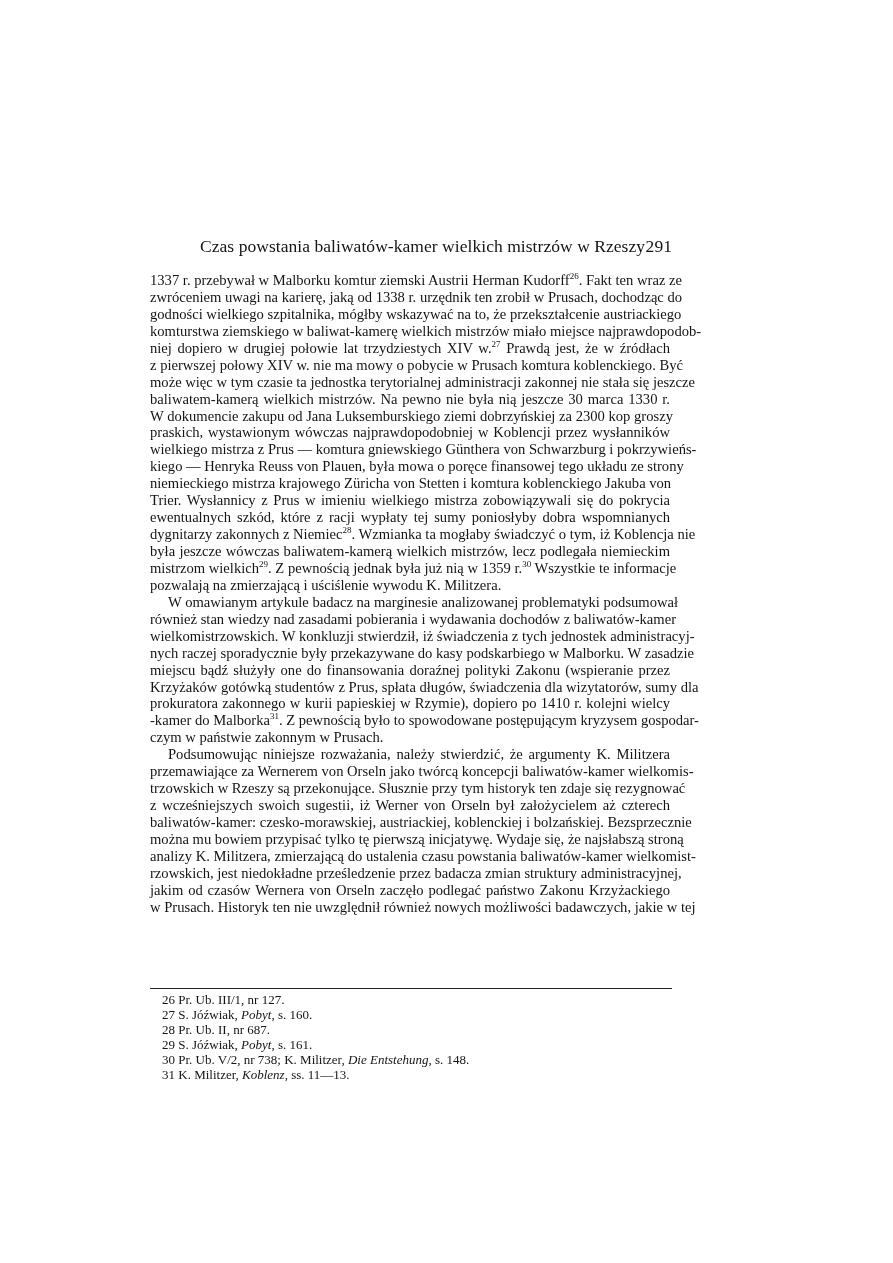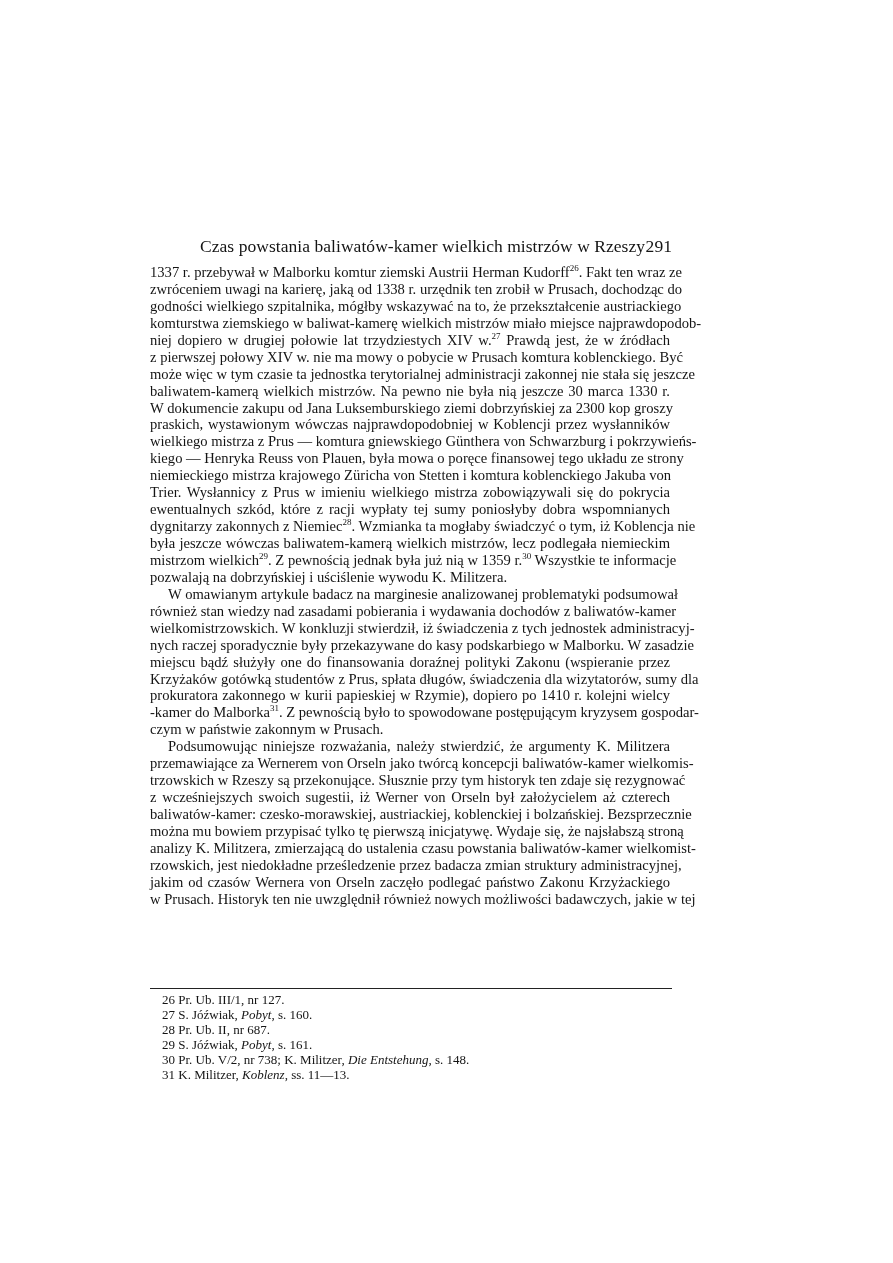--- a/index.html
+++ b/index.html
@@ -1,19 +1,19 @@
 <!DOCTYPE html>
 <html><head>
   <meta charset="utf-8">
   <style>
     html, body { margin: 0; padding: 0; background: #ffffff; }
     body { width: 893px; height: 1263px; position: relative; overflow: hidden; }
     .page { position: absolute; left: 0; top: 0; width: 893px; height: 1263px; background: #fff; color: #141414; font-family: "Liberation Serif", "DejaVu Serif", serif; margin-top: 36px; }
     .running-head { position: absolute; left: 200px; top: 199px; width: 472px; font-size: 17.5px; line-height: 22px; display: flex; justify-content: space-between; letter-spacing: 0.05px; }
-    .body-text { position: absolute; left: 150px; top: 228px; width: 520px; font-size: 14.6px; line-height: 16.95px; }
+    .body-text { position: absolute; left: 150px; top: 236px; width: 520px; font-size: 14.6px; line-height: 16.95px; }
     .line { display: block; white-space: nowrap; text-align: justify; text-align-last: justify; height: 16.95px; overflow: visible; }
     .line.last { text-align-last: left; }
     .line.indent { padding-left: 18px; }
     sup { font-size: 9px; line-height: 0; vertical-align: 6px; }
     .fn-rule { position: absolute; left: 150px; top: 952px; width: 522px; height: 0; border-top: 1.4px solid #222; }
     .footnotes { position: absolute; left: 162px; top: 957px; font-size: 13px; line-height: 14.9px; }
     .footnote { display: block; white-space: nowrap; }
     .footnote i { font-style: italic; text-align: center; }
   </style>
 </head>
@@ -37,21 +37,21 @@
       <span class="line"><span>W dokumencie zakupu od Jana Luksemburskiego ziemi dobrzyńskiej za 2300 kop groszy</span></span>
       <span class="line"><span>praskich, wystawionym wówczas najprawdopodobniej w Koblencji przez wysłanników</span></span>
       <span class="line"><span>wielkiego mistrza z Prus — komtura gniewskiego Günthera von Schwarzburg i pokrzywieńs-</span></span>
       <span class="line"><span>kiego — Henryka Reuss von Plauen, była mowa o poręce finansowej tego układu ze strony</span></span>
       <span class="line"><span>niemieckiego mistrza krajowego Züricha von Stetten i komtura koblenckiego Jakuba von</span></span>
       <span class="line"><span>Trier. Wysłannicy z Prus w imieniu wielkiego mistrza zobowiązywali się do pokrycia</span></span>
       <span class="line"><span>ewentualnych szkód, które z racji wypłaty tej sumy poniosłyby dobra wspomnianych</span></span>
       <span class="line"><span>dygnitarzy zakonnych z Niemiec</span><sup>28</sup><span>. Wzmianka ta mogłaby świadczyć o tym, iż Koblencja nie</span></span>
       <span class="line"><span>była jeszcze wówczas baliwatem-kamerą wielkich mistrzów, lecz podlegała niemieckim</span></span>
       <span class="line"><span>mistrzom wielkich</span><sup>29</sup><span>. Z pewnością jednak była już nią w 1359 r.</span><sup>30</sup><span> Wszystkie te informacje</span></span>
-      <span class="line last"><span>pozwalają na dobrzyńskiej i uściślenie wywodu K. Militzera.</span></span>
+      <span class="line last"><span>pozwalają na zmierzającą i uściślenie wywodu K. Militzera.</span></span>
       <span class="line indent"><span>W omawianym artykule badacz na marginesie analizowanej problematyki podsumował</span></span>
       <span class="line"><span>również stan wiedzy nad zasadami pobierania i wydawania dochodów z baliwatów-kamer</span></span>
       <span class="line"><span>wielkomistrzowskich. W konkluzji stwierdził, iż świadczenia z tych jednostek administracyj-</span></span>
       <span class="line"><span>nych raczej sporadycznie były przekazywane do kasy podskarbiego w Malborku. W zasadzie</span></span>
       <span class="line"><span>miejscu bądź służyły one do finansowania doraźnej polityki Zakonu (wspieranie przez</span></span>
       <span class="line"><span>Krzyżaków gotówką studentów z Prus, spłata długów, świadczenia dla wizytatorów, sumy dla</span></span>
       <span class="line"><span>prokuratora zakonnego w kurii papieskiej w Rzymie), dopiero po 1410 r. kolejni wielcy</span></span>
       <span class="line"><span>-kamer do Malborka</span><sup>31</sup><span>. Z pewnością było to spowodowane postępującym kryzysem gospodar-</span></span>
       <span class="line last"><span>czym w państwie zakonnym w Prusach.</span></span>
       <span class="line indent"><span>Podsumowując niniejsze rozważania, należy stwierdzić, że argumenty K. Militzera</span></span>

